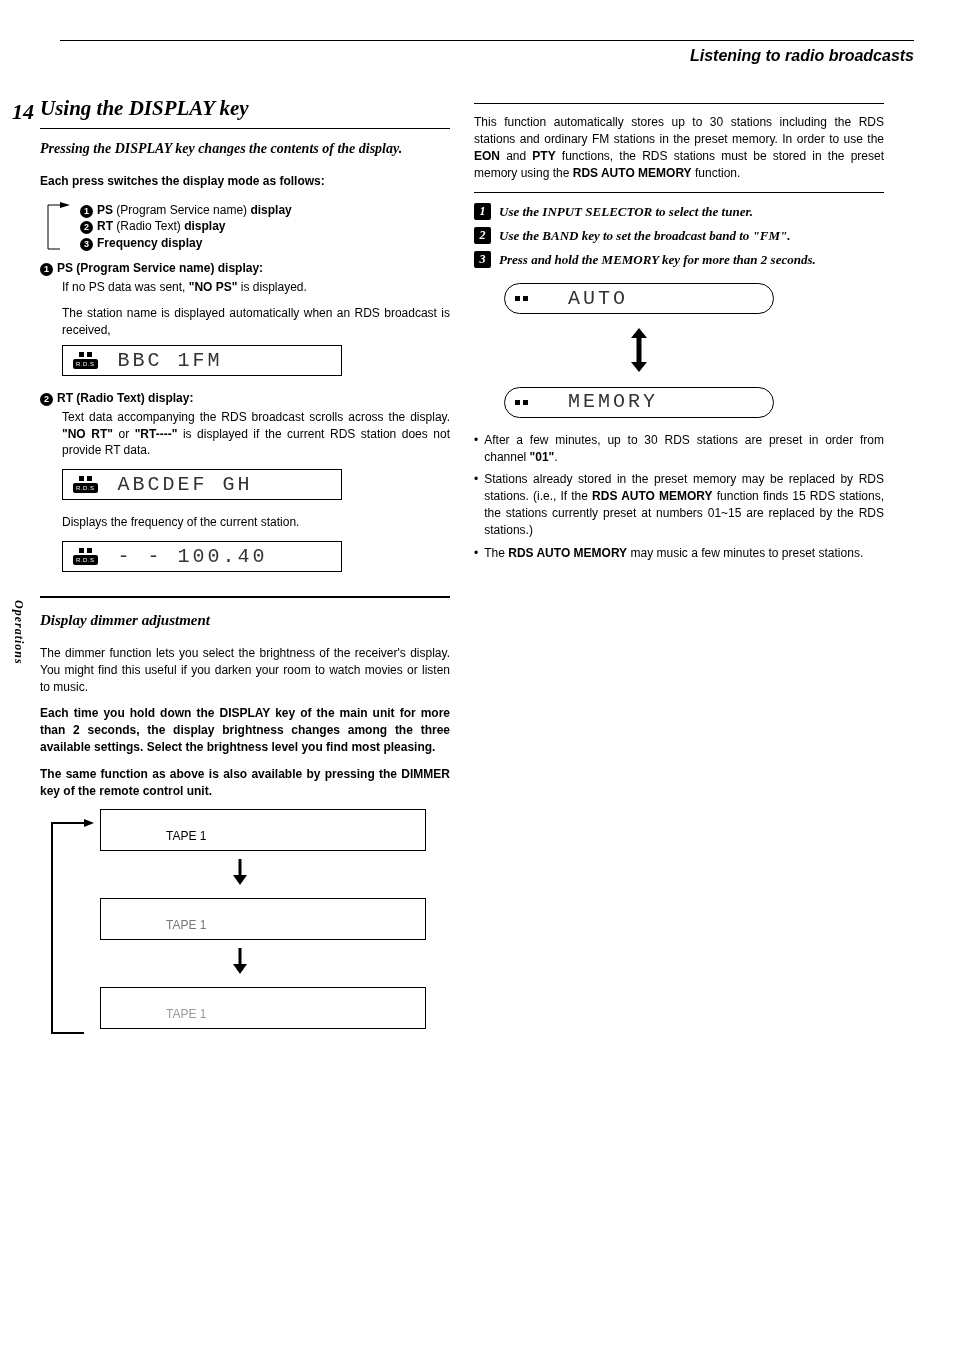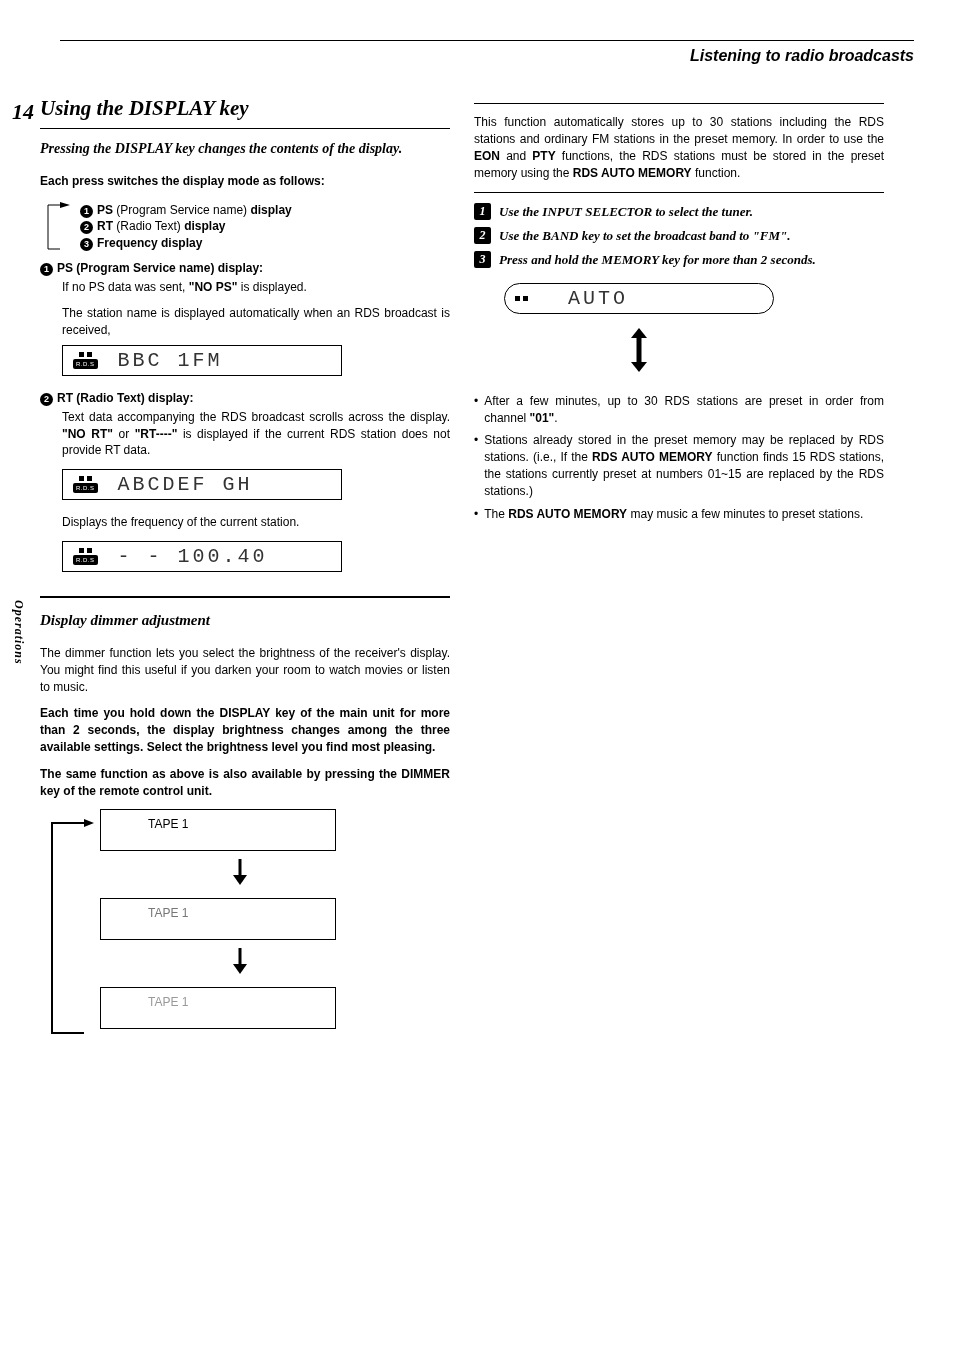--- a/index.html
+++ b/index.html
@@ -96,22 +96,22 @@
     display:flex; flex-direction:column; align-items:center; gap:2px;
   }
   .lcd .dots { display:flex; gap:3px;}
   .lcd .dot { width:5px; height:5px; background:#000;}
   .lcd .rds { font-size:6px; background:#000; color:#fff; padding:1px 3px; border-radius:2px; letter-spacing:0.5px;}
   .lcd .seg { font-family:"Courier New",monospace; font-size:20px; letter-spacing:3px; color:#333;}
   .bracket-svg { flex-shrink:0; }
   .listflow { display:flex; align-items:center; gap:4px; margin-bottom:6px;}
   .dimflow { position:relative;}
   .dim-lcd {
-    border:1px solid #000; width:236px; height:42px; display:flex;
-    align-items:flex-start; padding:6px 4px; gap:40px; margin-left:60px;
+    border:1px solid #000; width:326px; height:42px; display:flex;
+    align-items:flex-end; padding:6px 22px; gap:40px; margin-left:60px;
   }
   .dim-lcd .dots { display:flex; gap:3px;}
   .arrow-down {
     text-align:center; margin:6px 0; font-size:20px; margin-left:60px; width:280px;
   }
   .step-line {
     font-family:"Times New Roman",serif; font-style:italic; font-weight:bold;
     font-size:13px; display:flex; align-items:flex-start; gap:4px;
     margin-bottom:6px;
   }
@@ -269,20 +269,27 @@
         </div>
       <div class="seg" style="margin-left:20px;">AUTO</div>
     </div>
     <div class="updown">
       <svg width="26" height="44">
           <polygon points="5,10 21,10 13,0" fill="#000"></polygon>
           <line x1="13" y1="8" x2="13" y2="36" stroke="#000" stroke-width="5"></line>
           <polygon points="5,34 21,34 13,44" fill="#000"></polygon>
         </svg>
     </div>
+    <div class="lcd lcd-right">
+      <div class="dots">
+          <div class="dot"></div>
+          <div class="dot"></div>
+        </div>
+      <div class="seg" style="margin-left:20px;">MEMORY</div>
+    </div>
 
     <div class="bullet-list">
       <div class="bl">
           <span class="dotb">•</span>
           <span><span>After a few minutes, up to 30 RDS stations are preset in order from channel </span><span class="bold">"01"</span><span>.</span></span>
         </div>
       <div class="bl">
           <span class="dotb">•</span>
           <span><span>Stations already stored in the preset memory may be replaced by RDS stations. (i.e., If the </span><span class="bold">RDS AUTO MEMORY</span><span> function finds 15 RDS stations, the stations currently preset at numbers 01~15 are replaced by the RDS stations.)</span></span>
         </div>

